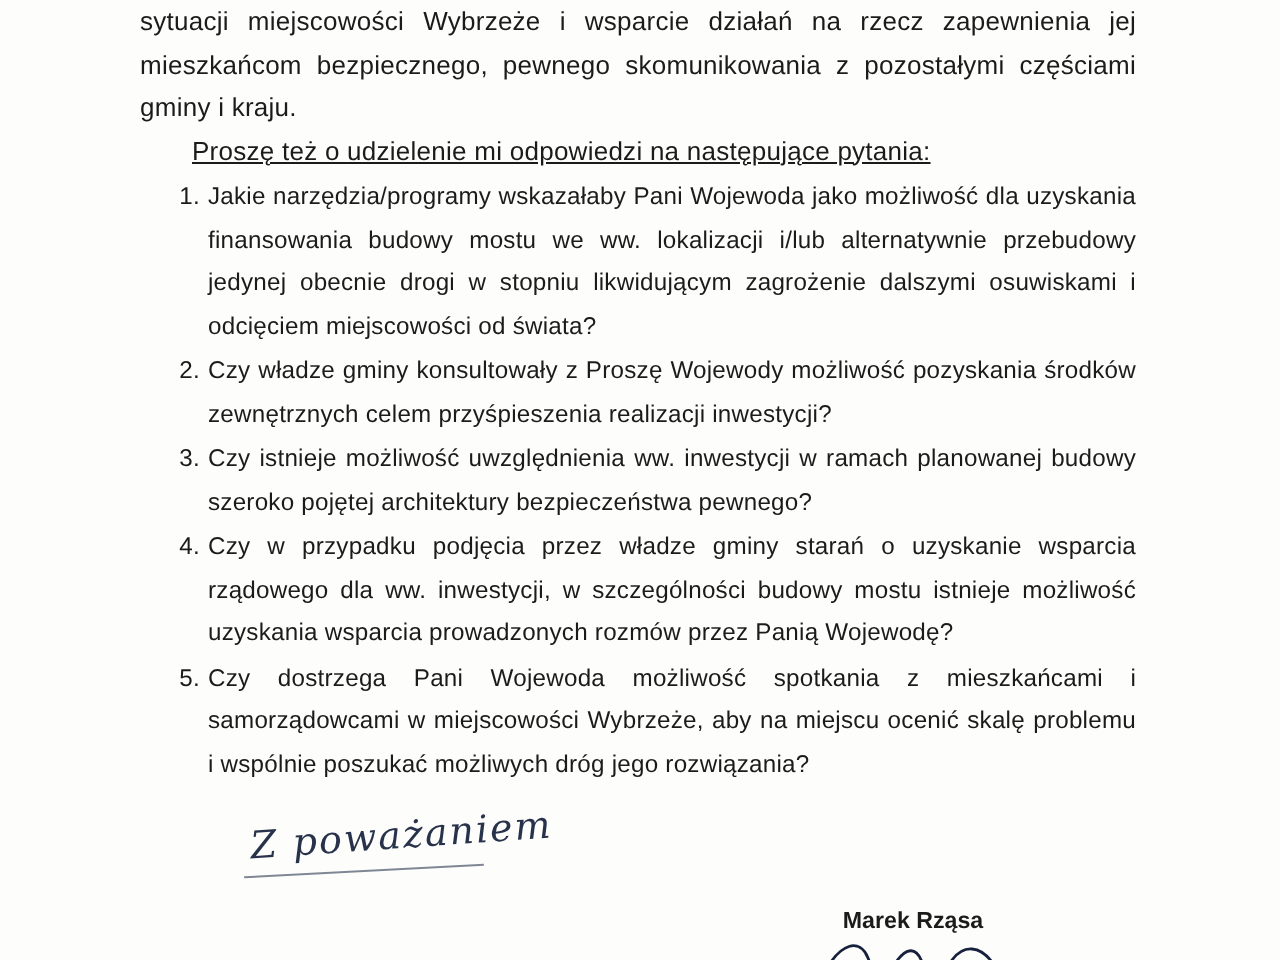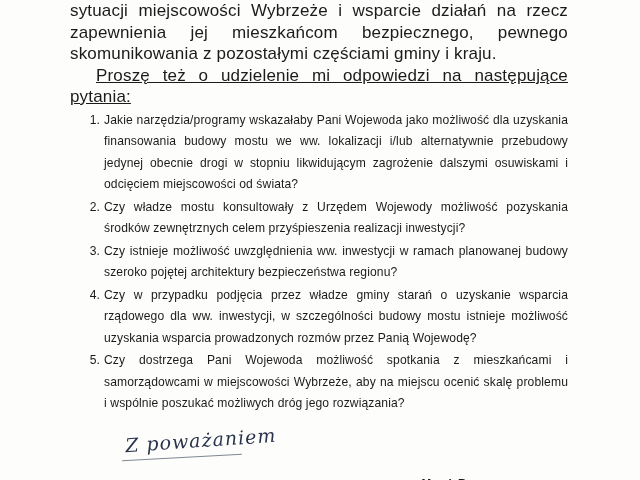--- a/index.html
+++ b/index.html
@@ -19,21 +19,21 @@
     width: 640px;
     height: 480px;
     background: #fdfdfb;
     box-sizing: border-box;
     padding: 0 72px 0 70px;
   }
   .doc-body {
     padding-top: 0;
   }
   .para {
-    font-size: 17px;
+    font-size: 13px;
     line-height: 21.5px;
     text-align: justify;
     text-justify: inter-word;
     margin: 0;
     letter-spacing: 0.01em;
   }
   .para.cont {
     margin-top: 0;
   }
   .para.indent {
@@ -131,25 +131,25 @@
 
     <p class="para indent">Proszę też o udzielenie mi odpowiedzi na następujące pytania:</p>
 
     <ol class="q-list">
       <li class="q-item">
         <span class="q-num">1.</span>
         <span>Jakie narzędzia/programy wskazałaby Pani Wojewoda jako możliwość dla uzyskania finansowania budowy mostu we ww. lokalizacji i/lub alternatywnie przebudowy jedynej obecnie drogi w stopniu likwidującym zagrożenie dalszymi osuwiskami i odcięciem miejscowości od świata?</span>
       </li>
       <li class="q-item">
         <span class="q-num">2.</span>
-        <span>Czy władze mostu konsultowały z Urzędem Wojewody możliwość pozyskania środków zewnętrznych celem przyśpieszenia realizacji inwestycji?</span>
+        <span>Czy władze gminy konsultowały z Proszę Wojewody możliwość pozyskania środków zewnętrznych celem przyśpieszenia realizacji inwestycji?</span>
       </li>
       <li class="q-item">
         <span class="q-num">3.</span>
-        <span>Czy istnieje możliwość uwzględnienia ww. inwestycji w ramach planowanej budowy szeroko pojętej architektury bezpieczeństwa regionu?</span>
+        <span>Czy istnieje możliwość uwzględnienia ww. inwestycji w ramach planowanej budowy szeroko pojętej architektury bezpieczeństwa pewnego?</span>
       </li>
       <li class="q-item">
         <span class="q-num">4.</span>
         <span>Czy w przypadku podjęcia przez władze gminy starań o uzyskanie wsparcia rządowego dla ww. inwestycji, w szczególności budowy mostu istnieje możliwość uzyskania wsparcia prowadzonych rozmów przez Panią Wojewodę?</span>
       </li>
       <li class="q-item">
         <span class="q-num">5.</span>
         <span>Czy dostrzega Pani Wojewoda możliwość spotkania z mieszkańcami i samorządowcami w miejscowości Wybrzeże, aby na miejscu ocenić skalę problemu i wspólnie poszukać możliwych dróg jego rozwiązania?</span>
       </li>
     </ol>

